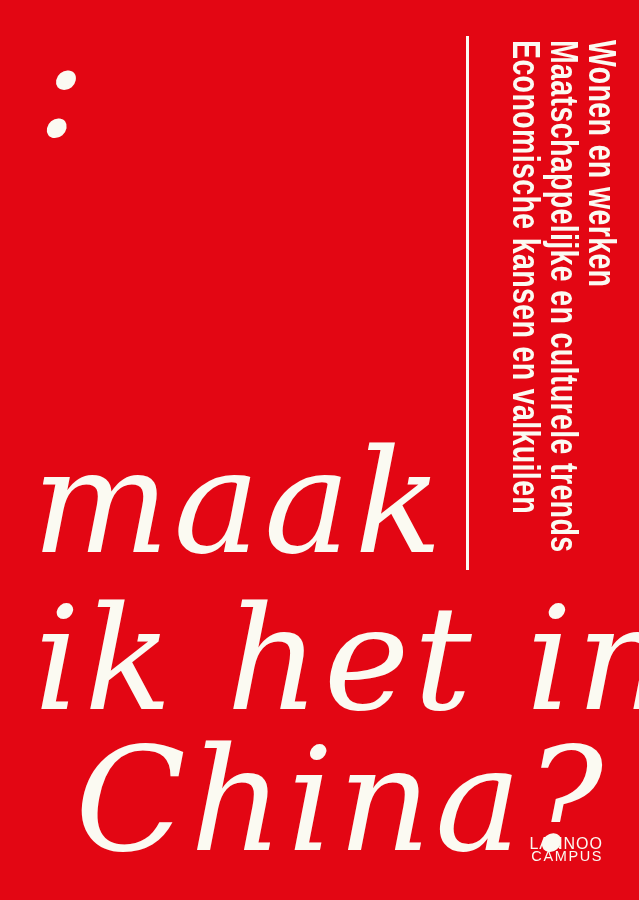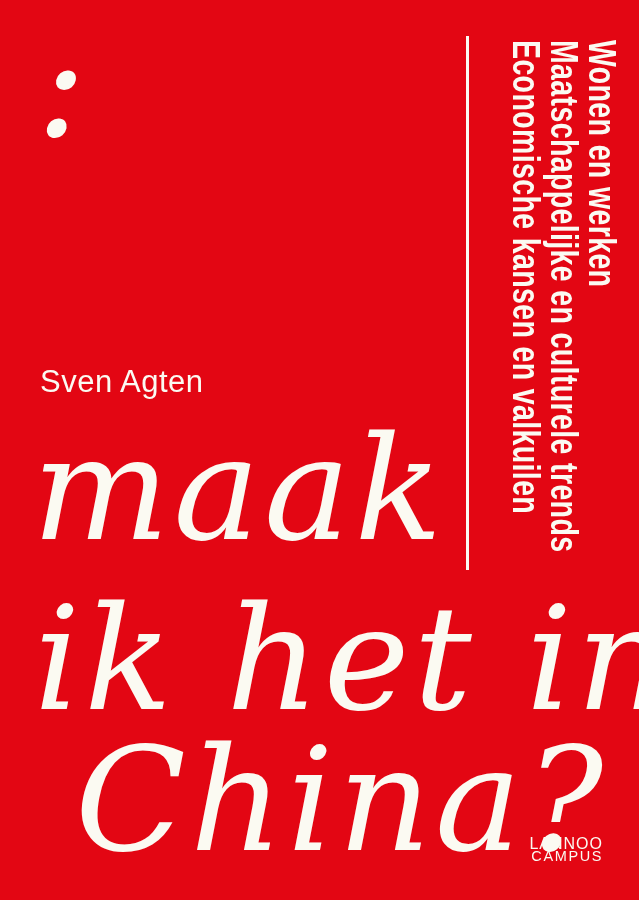--- a/index.html
+++ b/index.html
@@ -13,21 +13,21 @@
   }
   
   .t {
     position:absolute;
     font-family:"DejaVu Serif", serif;
     font-style:italic; font-weight:400;
     font-size:145px; line-height:1;
     letter-spacing:4px; white-space:nowrap;
   }
   .t-hoe   { left:140px; top:13px;  }
-  .t-maak  { left:32px;  top:416px; }
+  .t-maak  { left:32px;  top:429px; }
   .t-ik    { left:34px;  top:586px; }
   .t-china { left:30px;  top:727px;margin-left:45px; }
   .colon {
     position:absolute; left:36px; top:9px;
     font-family:"DejaVu Serif", serif;
     font-style:italic; font-size:150px; line-height:1;
   }
   .author {
     position:absolute; left:40px; top:364px;
     font-size:31px; font-weight:400; letter-spacing:0.5px;
@@ -49,21 +49,20 @@
   .pub-division { font-size:14.5px; font-weight:400; letter-spacing:1.6px; line-height:13px;margin-left:27px; }
 </style>
 </head>
 <body>
 
 <div class="cover" style="background: rgb(227, 6, 19); color: rgb(251, 250, 242);">
 
   <span class="colon">:</span>
 
 
-  <div class="author">Sven Agten</div>
 
   <div class="t t-maak">maak</div>
 
   <div class="t t-ik">ik het in</div>
 
   <div class="t t-china">China?</div>
 
   <div class="divider" style="background: rgb(251, 250, 242);"></div>
 
   <div class="spine">

